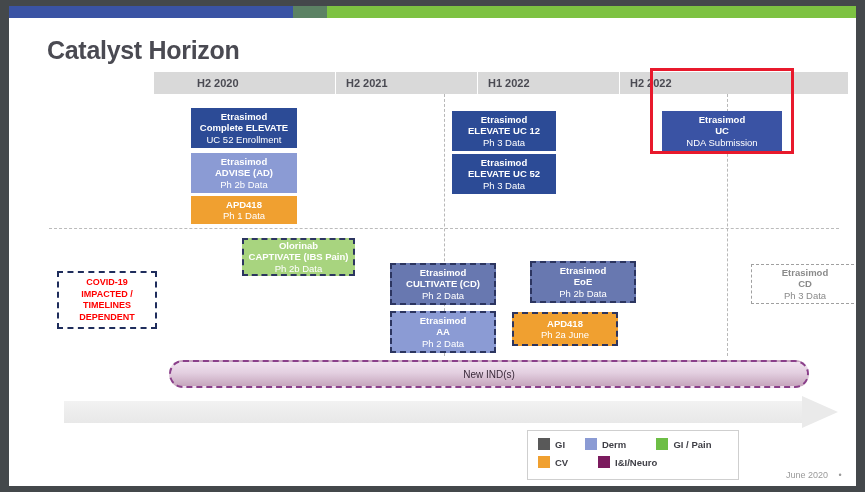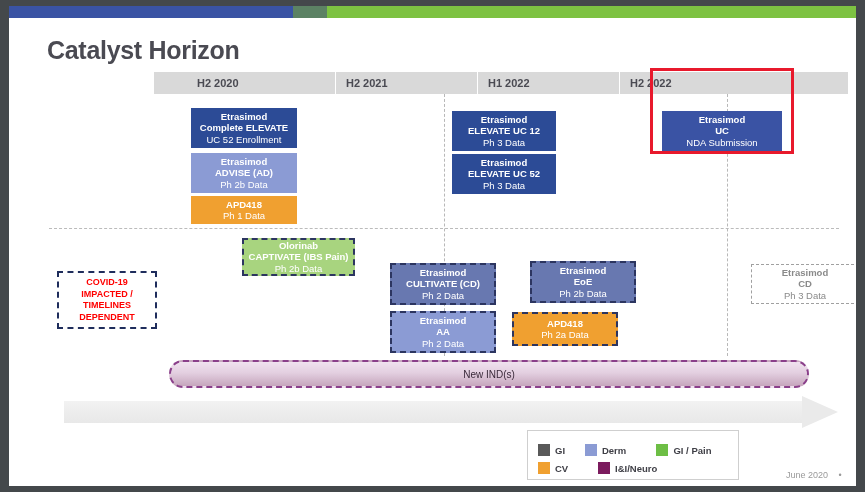--- a/index.html
+++ b/index.html
@@ -215,21 +215,21 @@
     position: absolute;
     left: 518px;
     top: 424px;
     width: 212px;
     height: 50px;
     box-sizing: border-box;
     border: 1px solid #cfcfcf;
     background: #ffffff;
     padding: 7px 10px;
   }
-  .legend-row { display: flex; align-items: flex-end; height: 18px; }
+  .legend-row { display: flex; align-items: flex-start; height: 18px; }
   .legend-item { display: flex; align-items: center; margin-right: 12px; }
   .legend-swatch {
     width: 12px; height: 12px; margin-right: 5px; display: inline-block;
   }
   .legend-label { font-size: 9.5px; font-weight: bold; color: #3f3f46; white-space: nowrap; }
   .lg-w1 { width: 48px; }
   .lg-w2 { width: 82px; }
 
   
   #date-stamp {
@@ -318,21 +318,21 @@
           <div class="ln2">AA</div>
           <div class="ln3">Ph 2 Data</div>
         </div>
         <div class="box" style="left: 521px; top: 255px; width: 106px; height: 42px; background: rgb(104, 120, 176); border: 2px dashed rgb(44, 53, 96);">
           <div class="ln1">Etrasimod</div>
           <div class="ln2">EoE</div>
           <div class="ln3">Ph 2b Data</div>
         </div>
         <div class="box" style="left: 503px; top: 306px; width: 106px; height: 34px; background: rgb(240, 160, 48); border: 2px dashed rgb(44, 53, 96);">
           <div class="ln1">APD418</div>
-          <div class="ln3">Ph 2a Data</div>
+          <div class="ln3">Ph 2a June</div>
         </div>
       </div>
 
     <div id="red-highlight"></div>
 
     <div id="covid-box">
       <div>COVID-19</div>
       <div>IMPACTED /</div>
       <div>TIMELINES</div>
       <div>DEPENDENT</div>

